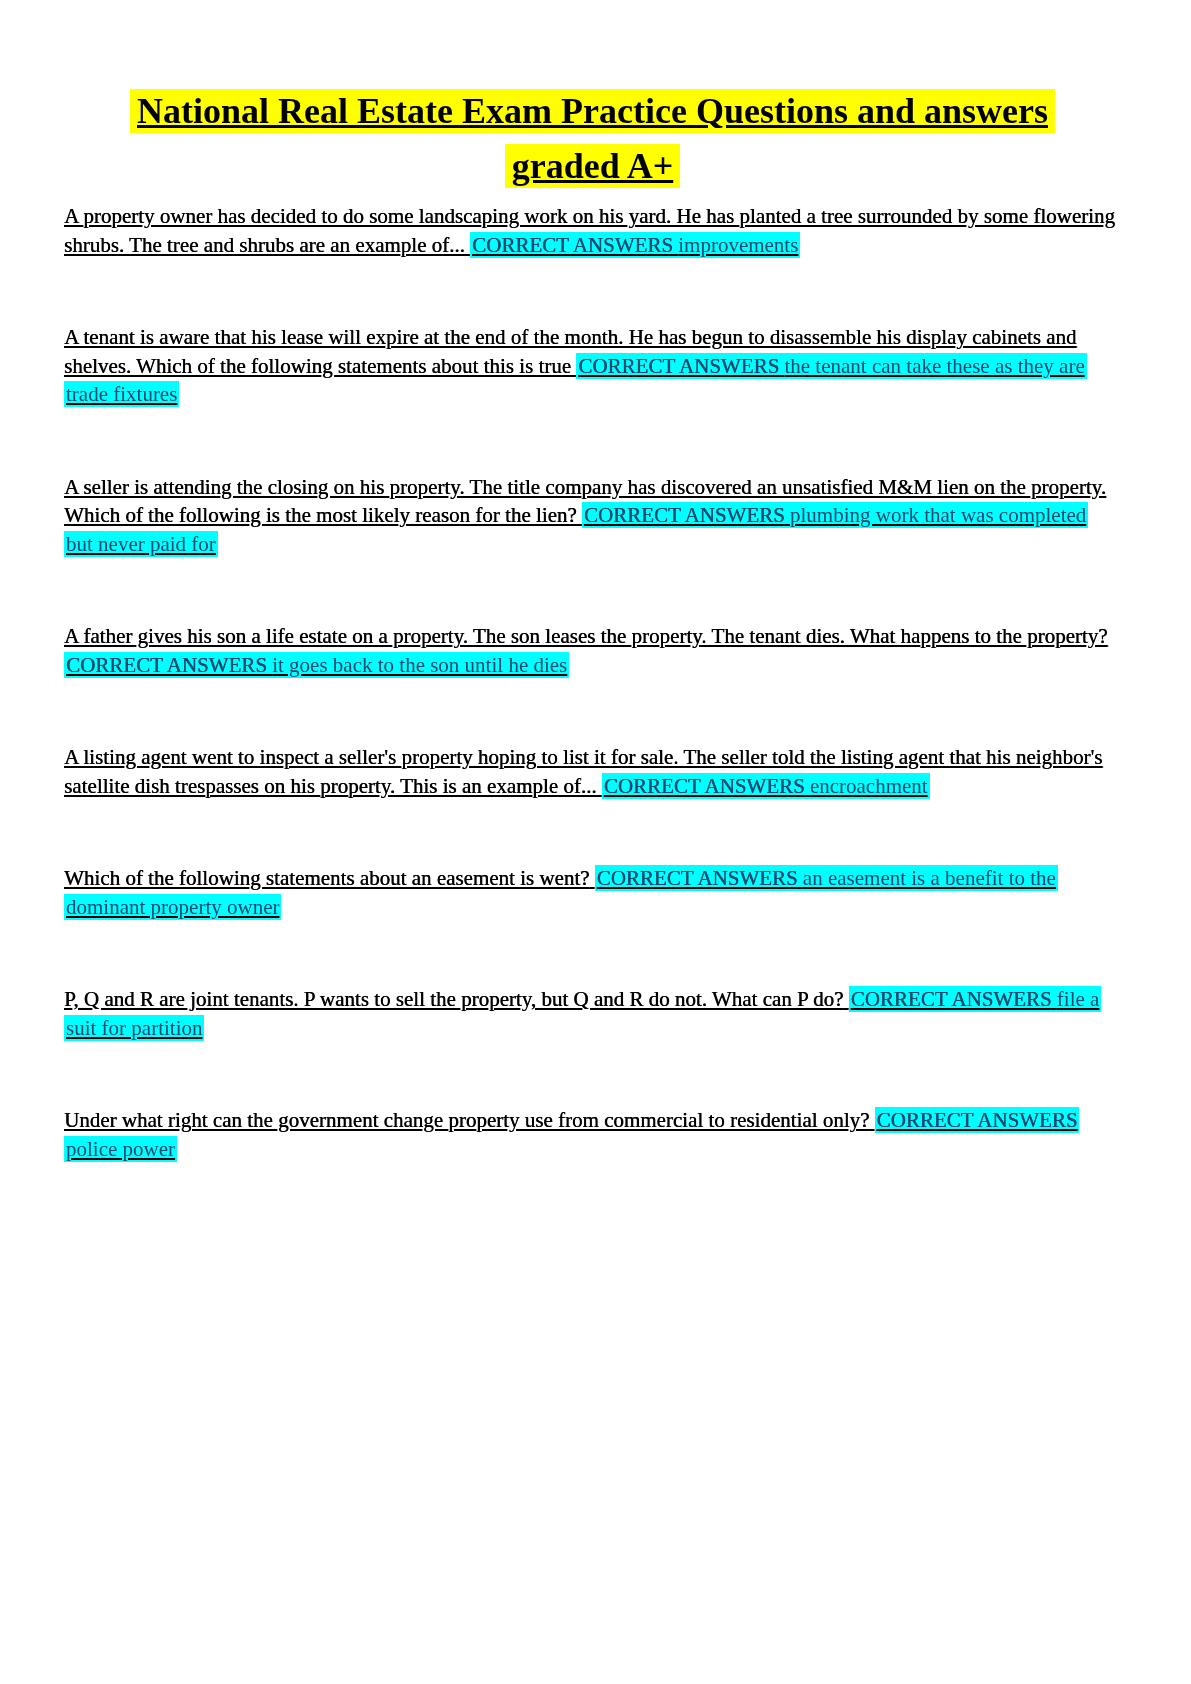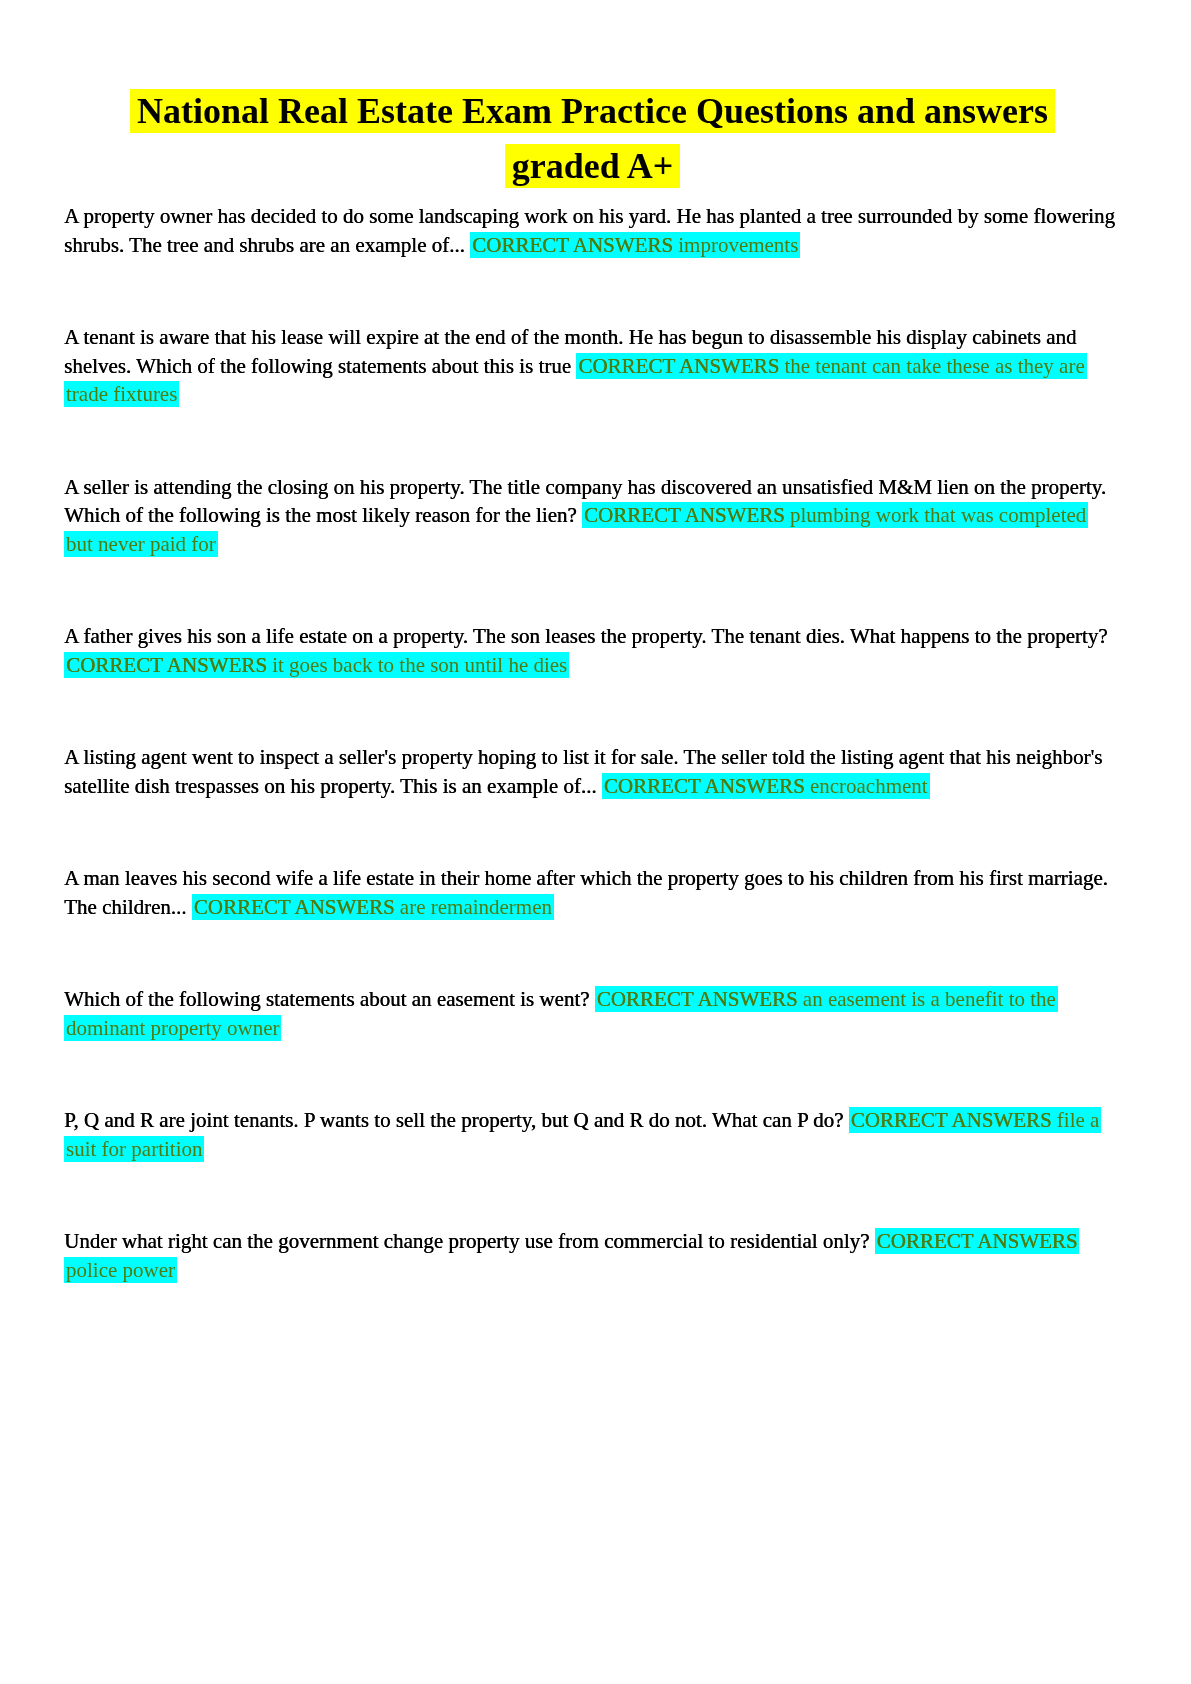--- a/index.html
+++ b/index.html
@@ -12,20 +12,21 @@
     height: 1684px;
     color: #000000;
     font-family: "Liberation Serif", serif;
     overflow: hidden;
   }
   .page {
     box-sizing: border-box;
     width: 1191px;
     height: 1356px;
     padding: 84px 70px 0 64px;
+    text-decoration: underline;
   }
   h1.doc-title {
     font-size: 36px;
     line-height: 55px;
     font-weight: bold;
     text-align: center;
     max-width: 1000px;
     margin: 0 auto 8px auto;
   }
   h1.doc-title mark.title-hl {
@@ -47,21 +48,21 @@
   p.qa-item:last-child {
     margin-bottom: 4px;
   }
   .question {
     color: #000000;
     
     text-shadow: 0.4px 0 0 currentColor;
   }
   mark.answer-hl {
     background: var(--answer-hl, #00ffff);
-    color: #4d7c0f;
+    color: #0c4a6e;
     padding: 1px 2px;
     -webkit-box-decoration-break: clone;
     box-decoration-break: clone;
   }
   .answer-label {
     text-shadow: 0.4px 0 0 currentColor;
   }
 </style>
 </head>
 <body>
@@ -74,21 +75,20 @@
 
 
   <p class="qa-item"><span class="question">A tenant is aware that his lease will expire at the end of the month. He has begun to disassemble his display cabinets and shelves. Which of the following statements about this is true</span> <mark class="answer-hl"><span class="answer-label">CORRECT ANSWERS</span> <span class="answer-text">the tenant can take these as they are trade fixtures</span></mark></p>
 
   <p class="qa-item"><span class="question">A seller is attending the closing on his property. The title company has discovered an unsatisfied M&amp;M lien on the property. Which of the following is the most likely reason for the lien?</span> <mark class="answer-hl"><span class="answer-label">CORRECT ANSWERS</span> <span class="answer-text">plumbing work that was completed but never paid for</span></mark></p>
 
   <p class="qa-item"><span class="question">A father gives his son a life estate on a property. The son leases the property. The tenant dies. What happens to the property?</span> <mark class="answer-hl"><span class="answer-label">CORRECT ANSWERS</span> <span class="answer-text">it goes back to the son until he dies</span></mark></p>
 
   <p class="qa-item"><span class="question">A listing agent went to inspect a seller's property hoping to list it for sale. The seller told the listing agent that his neighbor's satellite dish trespasses on his property. This is an example of...</span> <mark class="answer-hl"><span class="answer-label">CORRECT ANSWERS</span> <span class="answer-text">encroachment</span></mark></p>
 
-  <p class="qa-item"><span class="question">A man leaves his second wife a life estate in their home after which the property goes to his children from his first marriage. The children...</span> <mark class="answer-hl"><span class="answer-label">CORRECT ANSWERS</span> <span class="answer-text">are remaindermen</span></mark></p>
 
   <p class="qa-item"><span class="question">Which of the following statements about an easement is went?</span> <mark class="answer-hl"><span class="answer-label">CORRECT ANSWERS</span> <span class="answer-text">an easement is a benefit to the dominant property owner</span></mark></p>
 
   <p class="qa-item"><span class="question">P, Q and R are joint tenants. P wants to sell the property, but Q and R do not. What can P do?</span> <mark class="answer-hl"><span class="answer-label">CORRECT ANSWERS</span> <span class="answer-text">file a suit for partition</span></mark></p>
 
 
   <p class="qa-item"><span class="question">Under what right can the government change property use from commercial to residential only?</span> <mark class="answer-hl"><span class="answer-label">CORRECT ANSWERS</span> <span class="answer-text">police power</span></mark></p>
 </div>
 </div>
 

